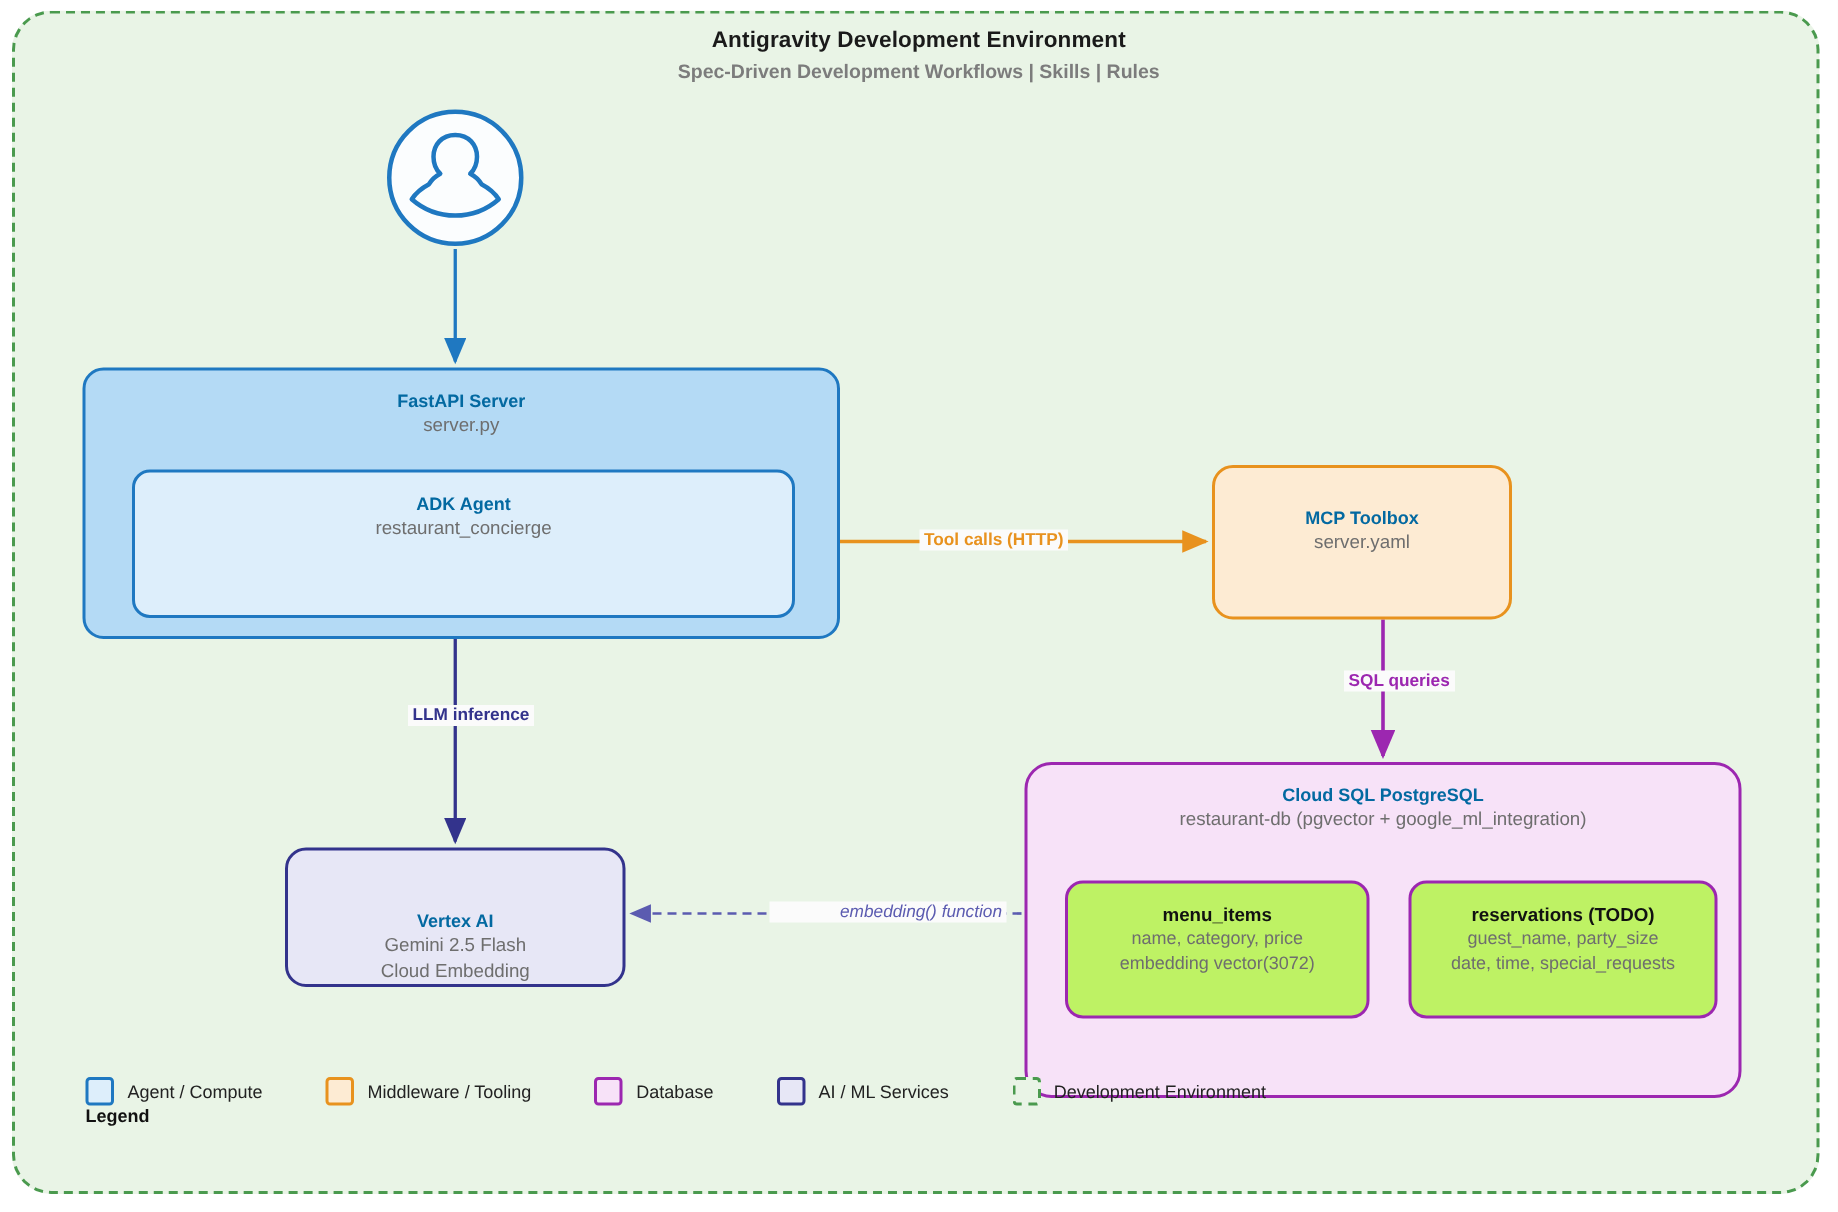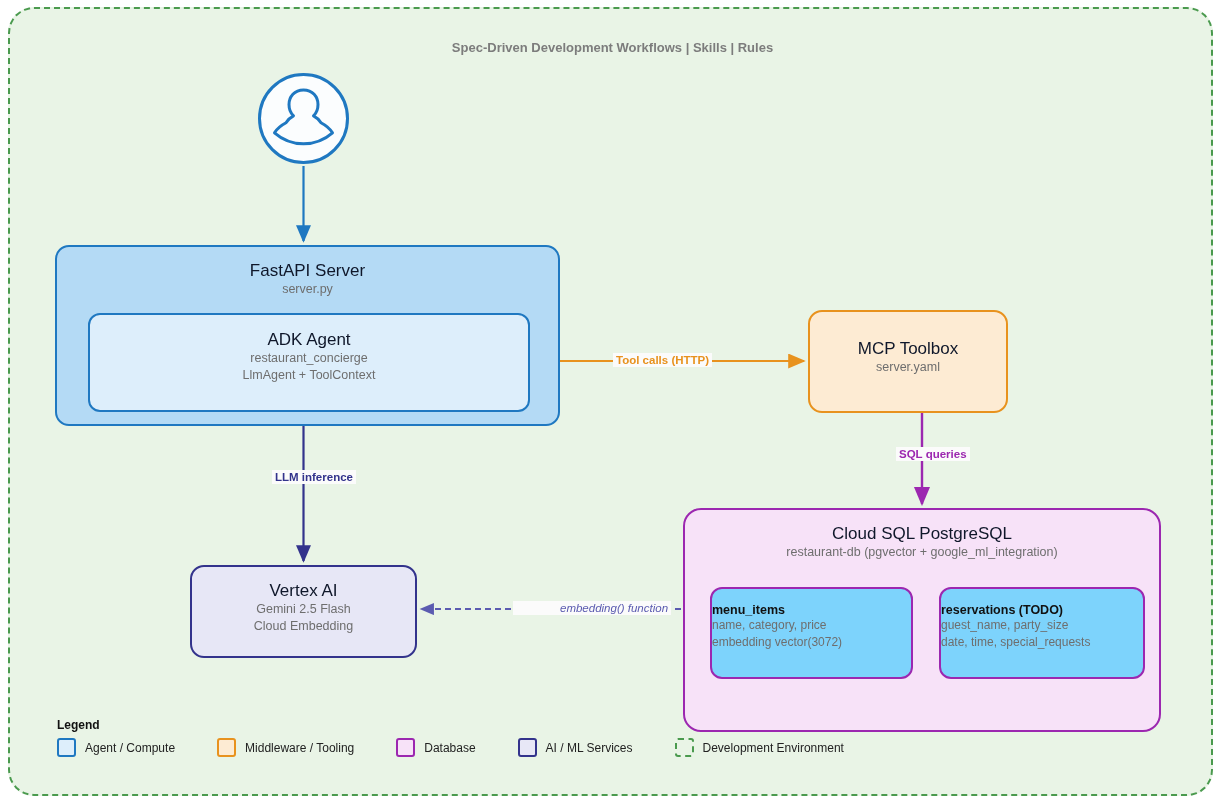--- a/index.html
+++ b/index.html
@@ -58,23 +58,23 @@
   .node {
     position: absolute;
     box-sizing: border-box;
     border-radius: 14px;
     text-align: center;
     display: flex;
     flex-direction: column;
     justify-content: flex-start;
   }
   .node .n-title {
-    font-size: 17px;
-    font-weight: normal;
-    color: #0f172a;
+    font-size: 12px;
+    font-weight: bold;
+    color: #0369a1;
     line-height: 1.25;
   }
   .node .n-sub {
     font-size: 12.5px;
     color: #6e6e6e;
     line-height: 1.35;
   }
   
   #fastapi-node {
     left: 55px; top: 245px; width: 505px; height: 181px;
@@ -101,36 +101,37 @@
   #cloudsql-node {
     left: 683px; top: 508px; width: 478px; height: 224px;
     background: #f7e2f8;
     border: 2.5px solid #9c27b0;
     border-radius: 18px;
     padding-top: 13px;
   }
   .table-node {
     position: absolute;
     box-sizing: border-box;
-    background: #7dd3fc;
+    background: #bef264;
     border: 2px solid #9c27b0;
     border-radius: 12px;
-    text-align: left;
+    text-align: center;
     padding-top: 14px;
   }
   #menu-items-node { left: 710px; top: 587px; width: 203px; height: 92px; }
   #reservations-node { left: 939px; top: 587px; width: 206px; height: 92px; }
   .table-node .t-title { font-size: 12.5px; font-weight: bold; color: #111111; }
   .table-node .t-line { font-size: 12px; color: #6e6e6e; line-height: 1.4; }
   
   #vertex-node {
     left: 190px; top: 565px; width: 227px; height: 93px;
     background: #e7e7f6;
     border: 2.5px solid #33338c;
     padding-top: 13px;
+    justify-content: flex-end;
   }
   
   #edges {
     position: absolute;
     left: 0; top: 0;
     width: 1225px; height: 808px;
     pointer-events: none;
   }
   
   .edge-label {
@@ -194,20 +195,21 @@
     white-space: nowrap;
   }
 </style>
 </head>
 <body>
 
 <div id="canvas">
 
   <div class="env-boundary"></div>
 
+  <div class="env-title">Antigravity Development Environment</div>
   <div class="env-subtitle">Spec-Driven Development Workflows  |  Skills  |  Rules</div>
 
   <svg id="edges" viewBox="0 0 1225 808">
     <defs>
       <marker id="arrow-blue" markerWidth="9" markerHeight="9" refX="7.2" refY="3.4" orient="auto">
         <path d="M0,0 L8,3.4 L0,6.8 z" fill="#1f78c1"></path>
       </marker>
       <marker id="arrow-orange" markerWidth="9" markerHeight="9" refX="7.2" refY="3.4" orient="auto">
         <path d="M0,0 L8,3.4 L0,6.8 z" fill="#e8921e"></path>
       </marker>
@@ -243,21 +245,20 @@
   </svg>
 
   <div class="node" id="fastapi-node">
     <div class="n-title">FastAPI Server</div>
     <div class="n-sub">server.py</div>
   </div>
 
   <div class="node" id="adk-node">
     <div class="n-title">ADK Agent</div>
     <div class="n-sub">restaurant_concierge</div>
-    <div class="n-sub">LlmAgent + ToolContext</div>
   </div>
 
   <div class="node" id="mcp-node">
     <div class="n-title">MCP Toolbox</div>
     <div class="n-sub">server.yaml</div>
   </div>
 
   <div class="node" id="cloudsql-node">
     <div class="n-title">Cloud SQL PostgreSQL</div>
     <div class="n-sub">restaurant-db (pgvector + google_ml_integration)</div>
@@ -280,21 +281,20 @@
     <div class="n-sub">Gemini 2.5 Flash</div>
     <div class="n-sub">Cloud Embedding</div>
   </div>
 
   <div class="edge-label" id="label-tool-calls">Tool calls (HTTP)</div>
   <div class="edge-label" id="label-sql">SQL queries</div>
   <div class="edge-label" id="label-llm">LLM inference</div>
   <div class="edge-label" id="label-embedding">embedding() function</div>
 
   <div id="legend">
-    <div id="legend-title">Legend</div>
     <div id="legend-items">
       <div class="legend-item">
         <span class="legend-swatch" style="background: rgb(221, 238, 251); border: 2px solid rgb(31, 120, 193);"></span>
         <span class="legend-label">Agent / Compute</span>
       </div>
       <div class="legend-item">
         <span class="legend-swatch" style="background: rgb(253, 235, 211); border: 2px solid rgb(232, 146, 30);"></span>
         <span class="legend-label">Middleware / Tooling</span>
       </div>
       <div class="legend-item">
@@ -303,15 +303,16 @@
       </div>
       <div class="legend-item">
         <span class="legend-swatch" style="background: rgb(231, 231, 246); border: 2px solid rgb(51, 51, 140);"></span>
         <span class="legend-label">AI / ML Services</span>
       </div>
       <div class="legend-item">
         <span class="legend-swatch" style="background: rgb(233, 244, 230); border: 2px dashed rgb(74, 154, 78);"></span>
         <span class="legend-label">Development Environment</span>
       </div>
     </div>
+    <div id="legend-title">Legend</div>
   </div>
 
 </div>
 
 </body></html>

